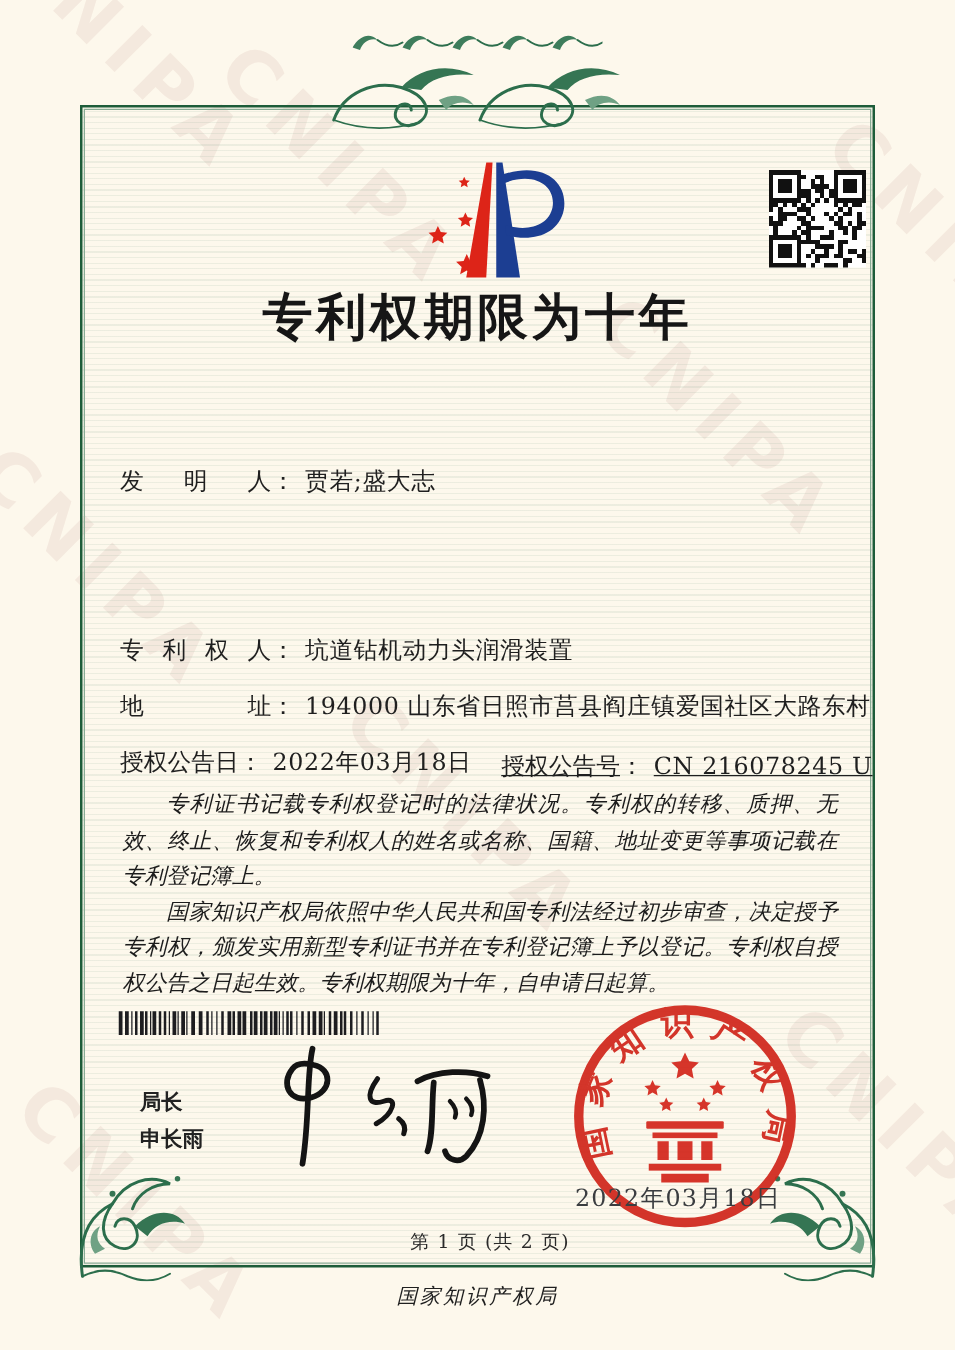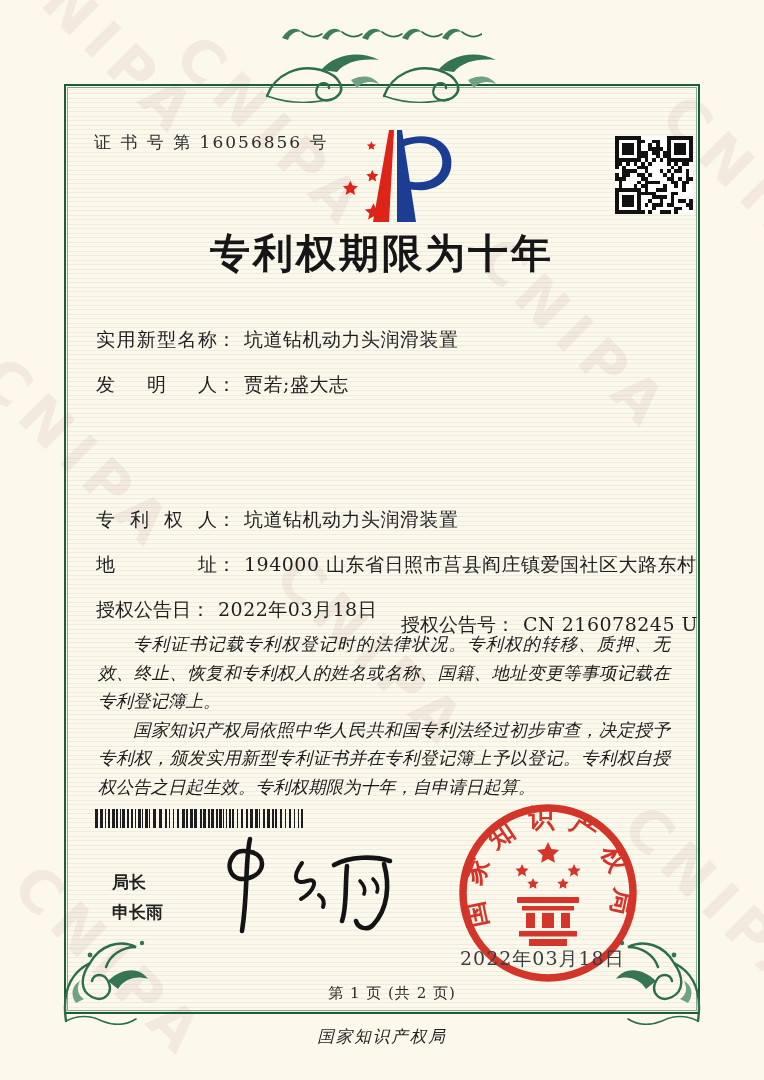--- a/index.html
+++ b/index.html
@@ -33,21 +33,21 @@
   .qr{position:absolute;left:615px;top:136px;width:78px;height:78px;}
   .title{
     position:absolute;left:0;top:226px;width:764px;text-align:center;
     font-size:40px;font-weight:bold;letter-spacing:3px;color:#161616;
   }
   
   .frow{position:absolute;left:96px;height:26px;font-size:19px;white-space:nowrap;color:#1f1f1f;}
   .flabel{display:inline-block;width:121px;text-align:justify;text-align-last:justify;vertical-align:top;}
   .fcolon{display:inline-block;margin-right:8px;}
   .fvalue{letter-spacing:0.5px;}
-  .grant-no{position:absolute;left:305px;top:15px;}
+  .grant-no{position:absolute;left:305px;top:3px;text-decoration:underline;}
   
   .paras{
     position:absolute;left:98px;top:630px;width:572px;
     font-size:17.5px;line-height:28.6px;text-align:justify;
     font-style:italic;color:#1c1c1c;
   }
   .paras p{margin:0;text-indent:2em;}
   
   .barcode{position:absolute;left:95px;top:809px;width:212px;height:19px;}
   .barcode i{position:absolute;top:0;bottom:0;background:#1d1d20;}
@@ -121,21 +121,20 @@
     <use href="#scroll-half"></use>
   </svg>
 
   <svg class="orn" style="left:56px;top:933px" width="100" height="92">
     <use href="#corner-fl"></use>
   </svg>
   <svg class="orn" style="left:608px;top:933px;transform:scaleX(-1)" width="100" height="92">
     <use href="#corner-fl"></use>
   </svg>
 
-  <div class="cert-no">证 书 号 第 16056856 号</div>
 
   <svg class="logo" width="140" height="104" viewBox="0 0 140 104">
     <g fill="#dd2418">
       <path d="M50 22 l2.2 4.6 5 .6 -3.7 3.4 1 4.9 -4.5-2.5 -4.4 2.5 1-4.9 -3.7-3.4 5-.6 Z" transform="scale(0.62) translate(28,6)"></path>
       <path d="M50 22 l2.2 4.6 5 .6 -3.7 3.4 1 4.9 -4.5-2.5 -4.4 2.5 1-4.9 -3.7-3.4 5-.6 Z" transform="scale(0.85) translate(8,32)"></path>
       <path d="M50 22 l2.2 4.6 5 .6 -3.7 3.4 1 4.9 -4.5-2.5 -4.4 2.5 1-4.9 -3.7-3.4 5-.6 Z" transform="scale(1.05) translate(-24,32)"></path>
       <path d="M50 22 l2.2 4.6 5 .6 -3.7 3.4 1 4.9 -4.5-2.5 -4.4 2.5 1-4.9 -3.7-3.4 5-.6 Z" transform="scale(1.2) translate(-8,44)"></path>
       <path d="M50 22 l2.2 4.6 5 .6 -3.7 3.4 1 4.9 -4.5-2.5 -4.4 2.5 1-4.9 -3.7-3.4 5-.6 Z" transform="scale(1.35) translate(-26,56)"></path>
       <polygon points="66,6 71,6 66,98 50,98"></polygon>
     </g>
@@ -277,23 +276,20 @@
       <rect x="7" y="20" width="1" height="1" fill="#111"></rect>
       <rect x="9" y="20" width="1" height="1" fill="#111"></rect>
       <rect x="12" y="20" width="1" height="1" fill="#111"></rect>
       <rect x="13" y="20" width="1" height="1" fill="#111"></rect>
       <rect x="14" y="20" width="1" height="1" fill="#111"></rect>
       <rect x="16" y="20" width="1" height="1" fill="#111"></rect>
     </svg>
 
   <div class="title">专利权期限为十年</div>
 
-  <div class="frow" style="top:327px">
-    <span class="flabel">实用新型名称</span><span class="fcolon">：</span><span class="fvalue">坑道钻机动力头润滑装置</span>
-  </div>
   <div class="frow" style="top:372px">
     <span class="flabel">发明人</span><span class="fcolon">：</span><span class="fvalue">贾若;盛大志</span>
   </div>
   <div class="frow" style="top:507px">
     <span class="flabel">专利权人</span><span class="fcolon">：</span><span class="fvalue">坑道钻机动力头润滑装置</span>
   </div>
   <div class="frow" style="top:552px">
     <span class="flabel">地址</span><span class="fcolon">：</span><span class="fvalue">194000 山东省日照市莒县阎庄镇爱国社区大路东村</span>
   </div>
   <div class="frow" style="top:597px;width:572px">

